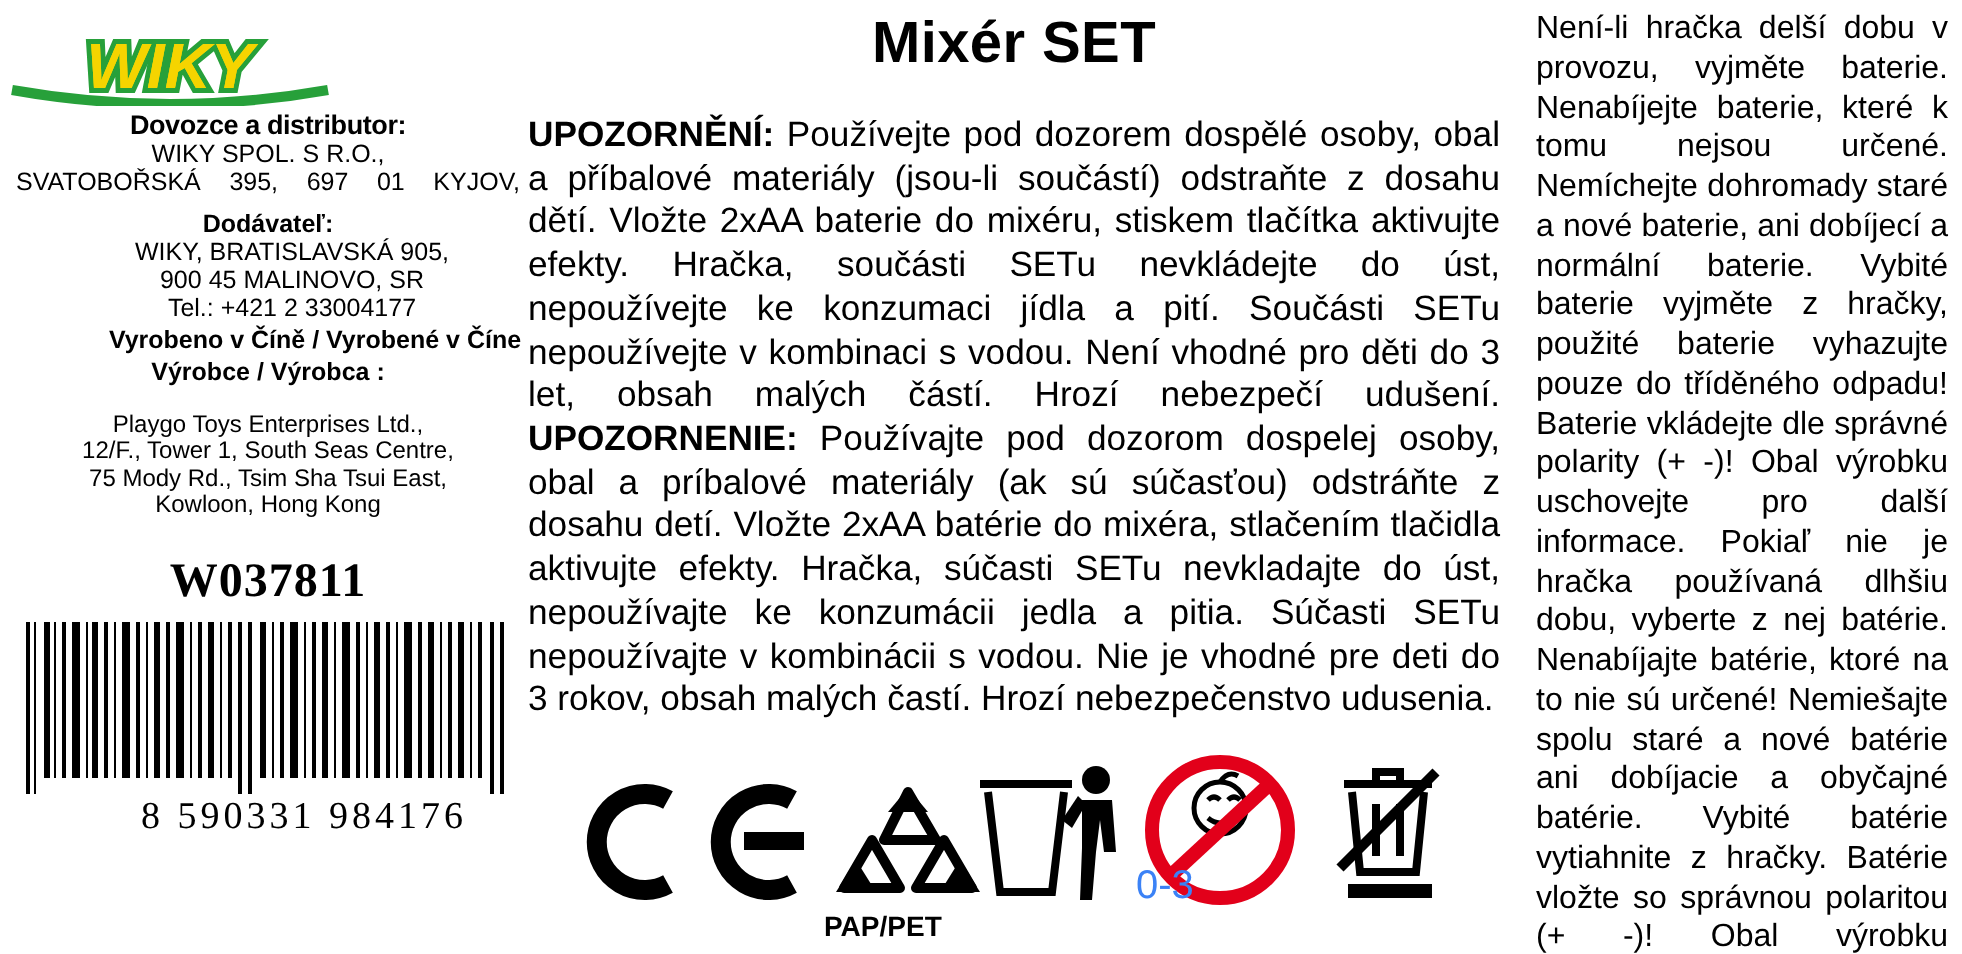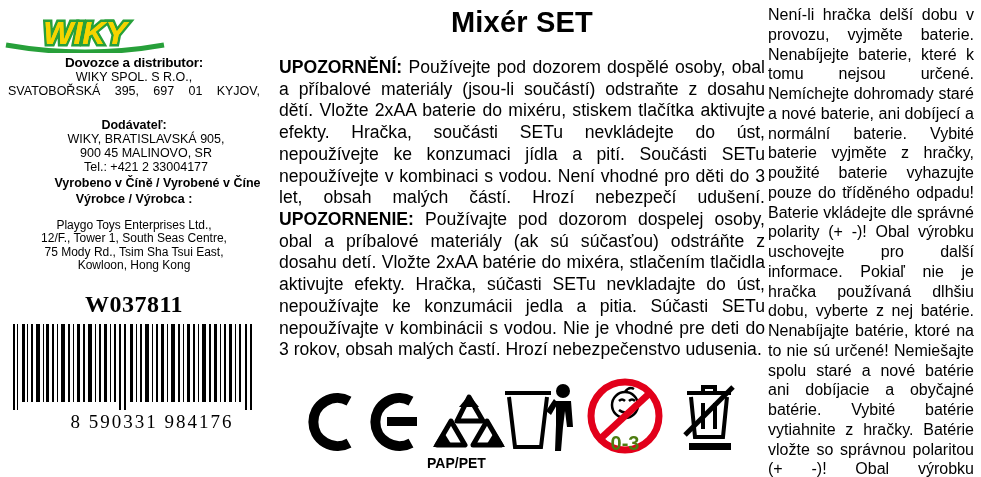--- a/index.html
+++ b/index.html
@@ -25,39 +25,39 @@
     font-weight:bold;font-size:13.5px;margin-top:3px;letter-spacing:-0.2px;
   }
   .addr{
     font-size:12.5px;line-height:1.08;margin-top:1px;
     text-align:center;
   }
   .addr .just{
     display:block;text-align:justify;text-align-last:justify;
     padding:0 8px;
   }
-  .sub-title{font-weight:bold;font-size:12.5px;margin-top:20px;}
+  .sub-title{font-weight:bold;font-size:12.5px;margin-top:7px;}
   .addr2{font-size:12.5px;line-height:1.1;margin-top:1px;padding-left:24px;}
   .made{font-weight:bold;font-size:12.5px;margin-top:3px;line-height:1.1;padding-left:47px;}
   .maker{font-weight:bold;font-size:12.5px;margin-top:1px;}
   .maker-addr{font-size:12px;line-height:1.12;margin-top:13px;}
   .code{
     font-family:"Liberation Serif", serif;
     font-weight:bold;font-size:24px;letter-spacing:0.5px;margin-top:18px;
   }
   .barcode{margin-top:6px;display:flex;justify-content:center;}
   .barcode svg{display:block;}
   .barnum{
     font-family:"Liberation Serif", serif;
     font-size:19px;letter-spacing:2px;margin-top:1px;font-weight:normal;padding-left:36px;
   }
 
   
   .center{
-    position:absolute;left:279px;top:0;width:486px;height:477px;
+    position:absolute;left:264px;top:0;width:486px;height:477px;
   }
   .product-title{
     text-align:center;font-weight:bold;font-size:29px;margin-top:6px;
     letter-spacing:0.2px;
   }
   .body-text{
     margin-top:18px;
     font-size:17.6px;line-height:1.235;
     text-align:justify;
     text-align-last:left;
@@ -73,22 +73,22 @@
   .ce{left:22px;bottom:14px;}
   .recycle{left:148px;bottom:16px;}
   .bin{left:222px;bottom:14px;}
   .age{left:304px;bottom:12px;}
   .weee{left:400px;bottom:14px;}
   .pap{
     position:absolute;left:148px;bottom:0px;width:84px;
     font-weight:bold;font-size:14px;
   }
   .age03{
-    position:absolute;left:304px;bottom:16px;width:84px;text-align:center;
-    font-weight:bold;font-size:20px;color:#4d7c0f;
+    position:absolute;left:304px;bottom:16px;width:84px;text-align:left;
+    font-weight:normal;font-size:20px;color:#3b82f6;
   }
 
   
   .right{
     position:absolute;left:764px;top:0;width:214px;height:477px;
   }
   .right-text{
     margin-top:5px;padding:0 4px 0 4px;
     font-size:16px;line-height:1.235;
     text-align:justify;

